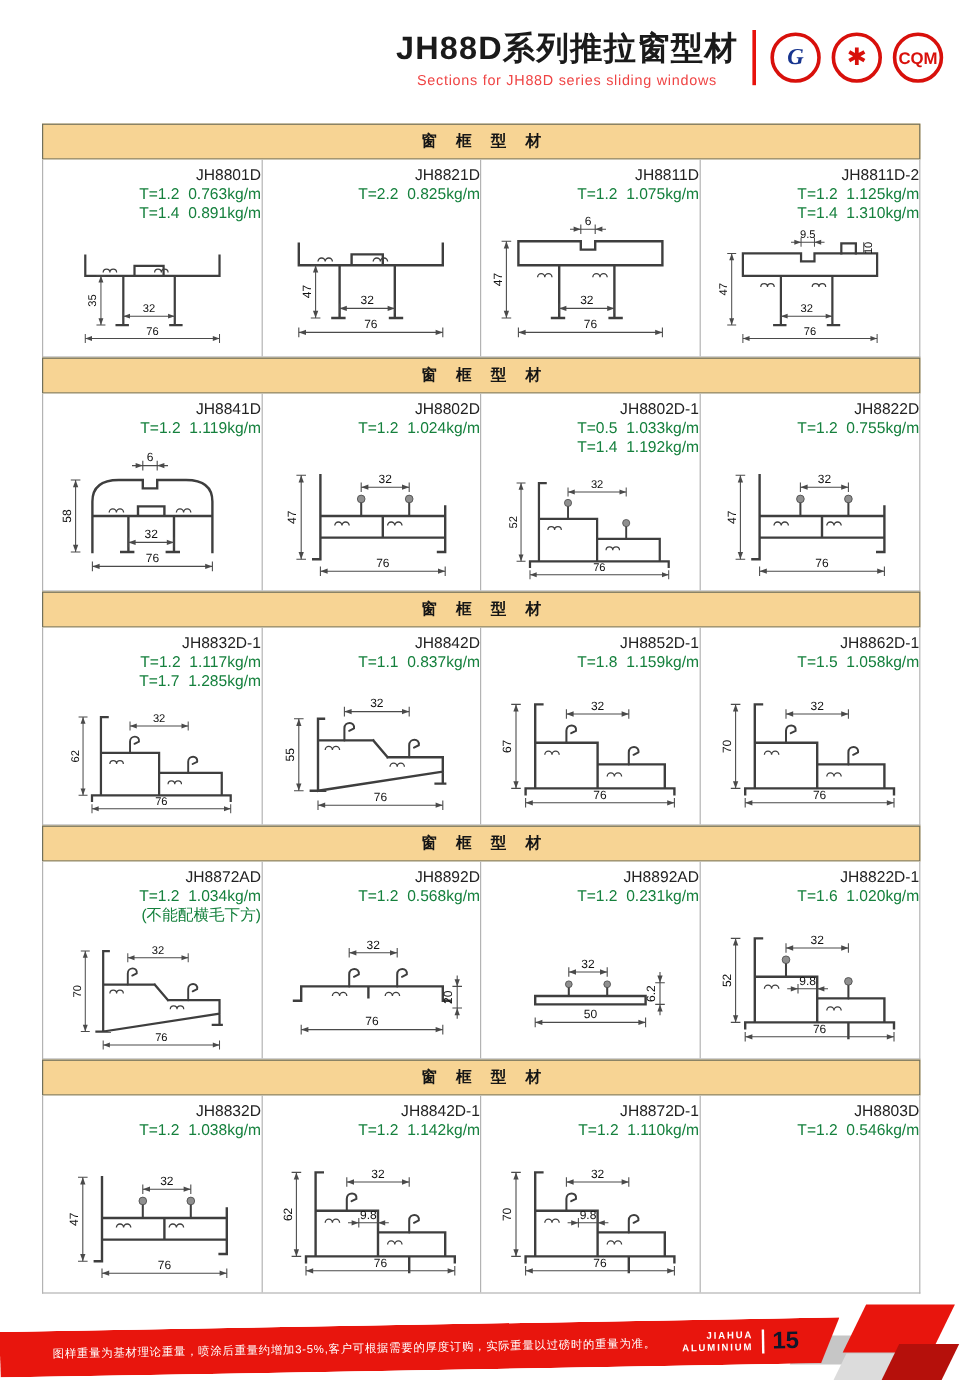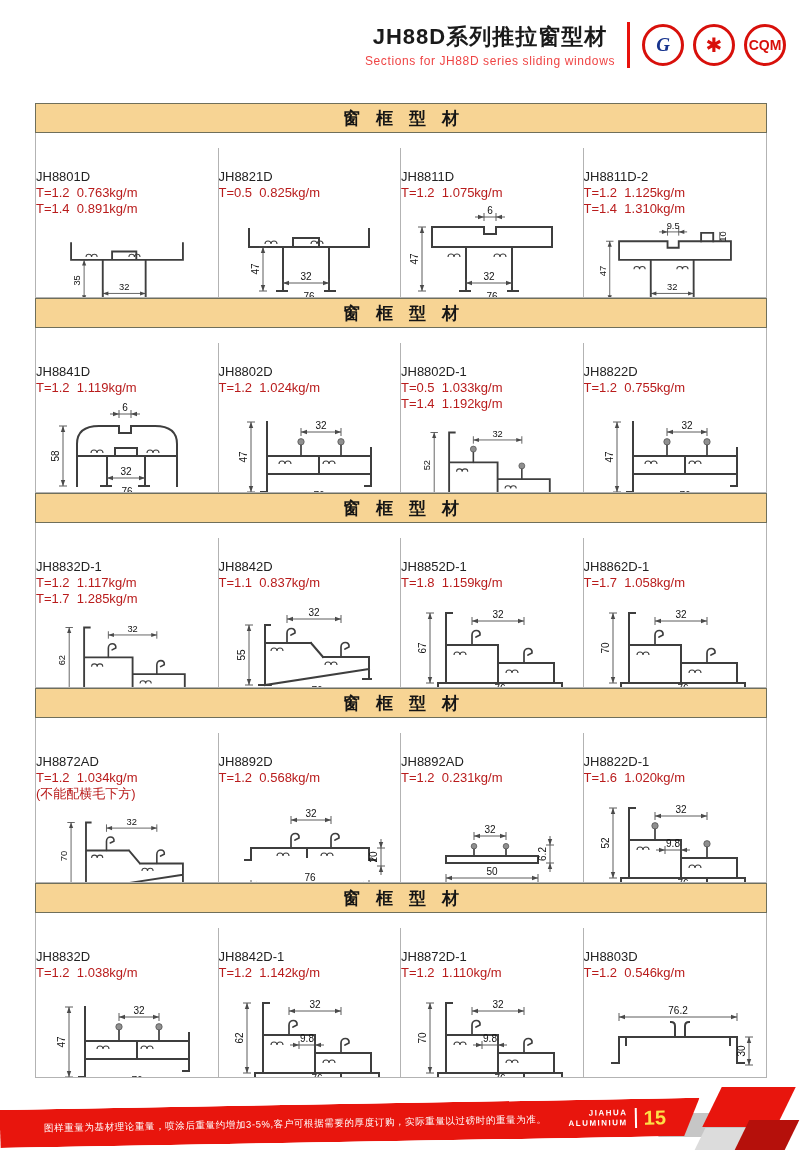--- a/index.html
+++ b/index.html
@@ -2,63 +2,63 @@
 <html><head>
 <meta charset="utf-8">
 <style>
   html,body{margin:0;padding:0;background:#ffffff;}
   .page{position:relative;width:800px;height:1167px;background:#fff;overflow:hidden;
         font-family:"Liberation Sans",sans-serif;}
 
   
   .header{position:absolute;top:22px;right:14px;display:flex;align-items:center;gap:12px;}
   .titleblock{text-align:center;}
-  .title{font-size:22px;font-weight:bold;color:#1a1a1a;letter-spacing:1px;white-space:nowrap;}
+  .title{font-size:27px;font-weight:bold;color:#1a1a1a;letter-spacing:1px;white-space:nowrap;}
   .subtitle{font-size:12px;color:#ef4444;letter-spacing:.6px;margin-top:2px;white-space:nowrap;}
   .vbar{width:3px;height:46px;background:#e8120c;}
   .certs{display:flex;align-items:center;gap:9px;}
   .cert{width:42px;height:42px;border:3px solid #d8100b;border-radius:50%;
         display:flex;align-items:center;justify-content:center;box-sizing:border-box;background:#fff;}
   .cert.gb span{color:#17348e;font-family:"Liberation Serif",serif;font-style:italic;font-weight:bold;font-size:19px;}
   .cert.star span{color:#d8100b;font-size:20px;line-height:1;}
   .cert.cqm span{color:#d8100b;font-weight:bold;font-size:14px;}
 
   
   .sections{position:absolute;left:35px;top:103px;width:732px;}
   .sband{height:30px;background:#f7d494;border:1px solid #6f6f5b;box-sizing:border-box;
          display:flex;align-items:center;justify-content:center;
-         font-size:17px;font-weight:bold;letter-spacing:16px;padding-left:16px;color:#151515;}
+         font-size:13px;font-weight:bold;letter-spacing:16px;padding-left:16px;color:#151515;}
   .cells{display:grid;grid-template-columns:repeat(4,1fr);height:164px;
          border:1px solid #b3b3b3;border-top:none;box-sizing:content-box;background:#fff;}
-  .cell{border-right:1px solid #b3b3b3;display:flex;flex-direction:column;align-items:flex-start;
-        padding-top:21px;overflow:hidden;margin-top:15px;}
+  .cell{border-right:1px solid #b3b3b3;display:flex;flex-direction:column;align-items:flex-end;
+        padding-top:5px;overflow:hidden;}
   .cell:last-child{border-right:none;}
   .code{font-size:13px;color:#222;line-height:16px;}
-  .spec{font-size:13px;color:#b91c1c;line-height:16px;white-space:pre;}
+  .spec{font-size:13px;color:#15803d;line-height:16px;white-space:pre;}
   .svgwrap{flex:1;display:flex;align-items:center;justify-content:center;width:100%;}
 
   
   .pf{fill:none;stroke:#3e3e3e;stroke-width:2;stroke-linecap:square;stroke-linejoin:miter;}
   .hk{fill:none;stroke:#3e3e3e;stroke-width:1.7;stroke-linecap:round;}
   .pin{fill:#8f8f8f;stroke:#4a4a4a;stroke-width:.7;}
   .cl{fill:none;stroke:#3e3e3e;stroke-width:1.1;}
   .dim line{stroke:#4a4a4a;stroke-width:.9;}
   .dim polygon{fill:#4a4a4a;}
   .dim text{font:10px "Liberation Sans",sans-serif;fill:#111;}
 
   
   .footband{position:absolute;left:0;top:1110px;width:700px;height:38px;background:#e8150d;
             transform:rotate(-1deg);transform-origin:left center;z-index:2;
             clip-path:polygon(0 0,100% 0,calc(100% - 16px) 100%,0 100%);
             display:flex;align-items:center;}
   .note{margin-left:44px;flex:1;color:#fff;font-size:9.5px;letter-spacing:.6px;white-space:nowrap;}
   .brand{display:flex;align-items:center;gap:7px;margin-right:34px;}
   .btxt{color:#fff;font-weight:bold;font-size:8px;letter-spacing:1.5px;text-align:right;line-height:1.25;white-space:nowrap;}
   .bdiv{width:2px;height:20px;background:#fff;}
-  .pagenum{color:#fde047;font-weight:bold;font-size:20px;}
+  .pagenum{color:#0f172a;font-weight:bold;font-size:20px;}
   .deco{position:absolute;transform:skewX(-26deg);}
   .d1{left:712px;top:1087px;width:74px;height:40px;background:#e8150d;z-index:3;}
   .d2{left:664px;top:1113px;width:86px;height:24px;background:#c6c6c6;z-index:1;}
   .d3{left:742px;top:1120px;width:50px;height:30px;background:#b5100b;z-index:3;}
   .d4{left:700px;top:1128px;width:60px;height:22px;background:#dcdcdc;z-index:1;}
 </style>
 </head>
 <body>
 
 <div class="page">
@@ -117,21 +117,21 @@
                   <polygon points="150,102 144,99.8 144,104.2"></polygon>
                   <line x1="30" y1="98" x2="30" y2="106"></line>
                   <line x1="150" y1="98" x2="150" y2="106"></line>
                   <text x="90" y="98.5" text-anchor="middle">76</text>
                 </g>
               </svg>
             </div>
           </div>
           <div class="cell">
             <div class="code">JH8821D</div>
-            <div class="spec">T=0.5  0.825kg/m</div>
+            <div class="spec">T=2.2  0.825kg/m</div>
             <div class="svgwrap">
               <svg viewBox="0 0 180 118" width="180" height="118" preserveAspectRatio="xMidYMid meet">
                 <path class="pf" d="M30 28 V46 H150 V28 M64 46 V90 M110 46 V90 M74 46 v-9 h26 v9 M58 90 h10 M106 90 h10"></path>
                 <path class="cl" d="M 46 43 a3 3 0 1 1 6 0 a3 3 0 1 1 6 0"></path>
                 <path class="cl" d="M 92 43 a3 3 0 1 1 6 0 a3 3 0 1 1 6 0"></path>
                 <g class="dim">
                   <line x1="44" y1="46" x2="44" y2="90"></line>
                   <polygon points="44,46 41.8,52 46.2,52"></polygon>
                   <polygon points="44,90 41.8,84 46.2,84"></polygon>
                   <line x1="40" y1="46" x2="48" y2="46"></line>
@@ -527,21 +527,21 @@
                   <polygon points="160,104 154,101.8 154,106.2"></polygon>
                   <line x1="36" y1="100" x2="36" y2="108"></line>
                   <line x1="160" y1="100" x2="160" y2="108"></line>
                   <text x="98" y="100.5" text-anchor="middle">76</text>
                 </g>
               </svg>
             </div>
           </div>
           <div class="cell">
             <div class="code">JH8862D-1</div>
-            <div class="spec">T=1.7  1.058kg/m</div>
+            <div class="spec">T=1.5  1.058kg/m</div>
             <div class="svgwrap">
               <svg viewBox="0 0 180 118" width="180" height="118" preserveAspectRatio="xMidYMid meet">
                 <path class="pf" d="M44 22 h6 M44 22 V92 M44 54 H96 M96 54 V92 M96 72 H152 M152 72 V92 M36 92 H160 M36 92 v5 M160 92 v5"></path>
                 <path class="hk" d="M 70 54 V 44 C 70 38 79 38 78 44 L 74 46"></path>
                 <path class="hk" d="M 122 72 V 62 C 122 56 131 56 130 62 L 126 64"></path>
                 <path class="cl" d="M 52 64 a3 3 0 1 1 6 0 a3 3 0 1 1 6 0"></path>
                 <path class="cl" d="M 104 82 a3 3 0 1 1 6 0 a3 3 0 1 1 6 0"></path>
                 <g class="dim">
                   <line x1="28" y1="22" x2="28" y2="92"></line>
                   <polygon points="28,22 25.8,28 30.2,28"></polygon>
@@ -863,41 +863,20 @@
                   <line x1="80" y1="60" x2="80" y2="68"></line>
                   <line x1="96" y1="60" x2="96" y2="68"></line>
                   <text x="88" y="60.5" text-anchor="middle">9.8</text>
                 </g>
               </svg>
             </div>
           </div>
           <div class="cell">
             <div class="code">JH8803D</div>
             <div class="spec">T=1.2  0.546kg/m</div>
-            <div class="svgwrap">
-              <svg viewBox="0 0 180 118" width="180" height="118" preserveAspectRatio="xMidYMid meet">
-                <path class="pf" d="M34 56 H152 M34 56 V82 h-7 M152 56 V82 h7 M41 56 v8 M145 56 v8 M90 56 V45 q0 -4 -4 -4 M100 56 V45 q0 -4 4 -4"></path>
-                <g class="dim">
-                  <line x1="34" y1="36" x2="152" y2="36"></line>
-                  <polygon points="34,36 40,33.8 40,38.2"></polygon>
-                  <polygon points="152,36 146,33.8 146,38.2"></polygon>
-                  <line x1="34" y1="32" x2="34" y2="40"></line>
-                  <line x1="152" y1="32" x2="152" y2="40"></line>
-                  <text x="93" y="32.5" text-anchor="middle">76.2</text>
-                </g>
-                <g class="dim">
-                  <line x1="164" y1="56" x2="164" y2="84"></line>
-                  <polygon points="164,56 161.8,62 166.2,62"></polygon>
-                  <polygon points="164,84 161.8,78 166.2,78"></polygon>
-                  <line x1="160" y1="56" x2="168" y2="56"></line>
-                  <line x1="160" y1="84" x2="168" y2="84"></line>
-                  <text x="160" y="70" text-anchor="middle" transform="rotate(-90 160 70)">30</text>
-                </g>
-              </svg>
-            </div>
           </div>
         </div>
       </div>
     </div>
 
   <div class="deco d2"></div>
   <div class="deco d4"></div>
   <div class="footband">
     <div class="note">图样重量为基材理论重量，喷涂后重量约增加3-5%,客户可根据需要的厚度订购，实际重量以过磅时的重量为准。</div>
     <div class="brand">

